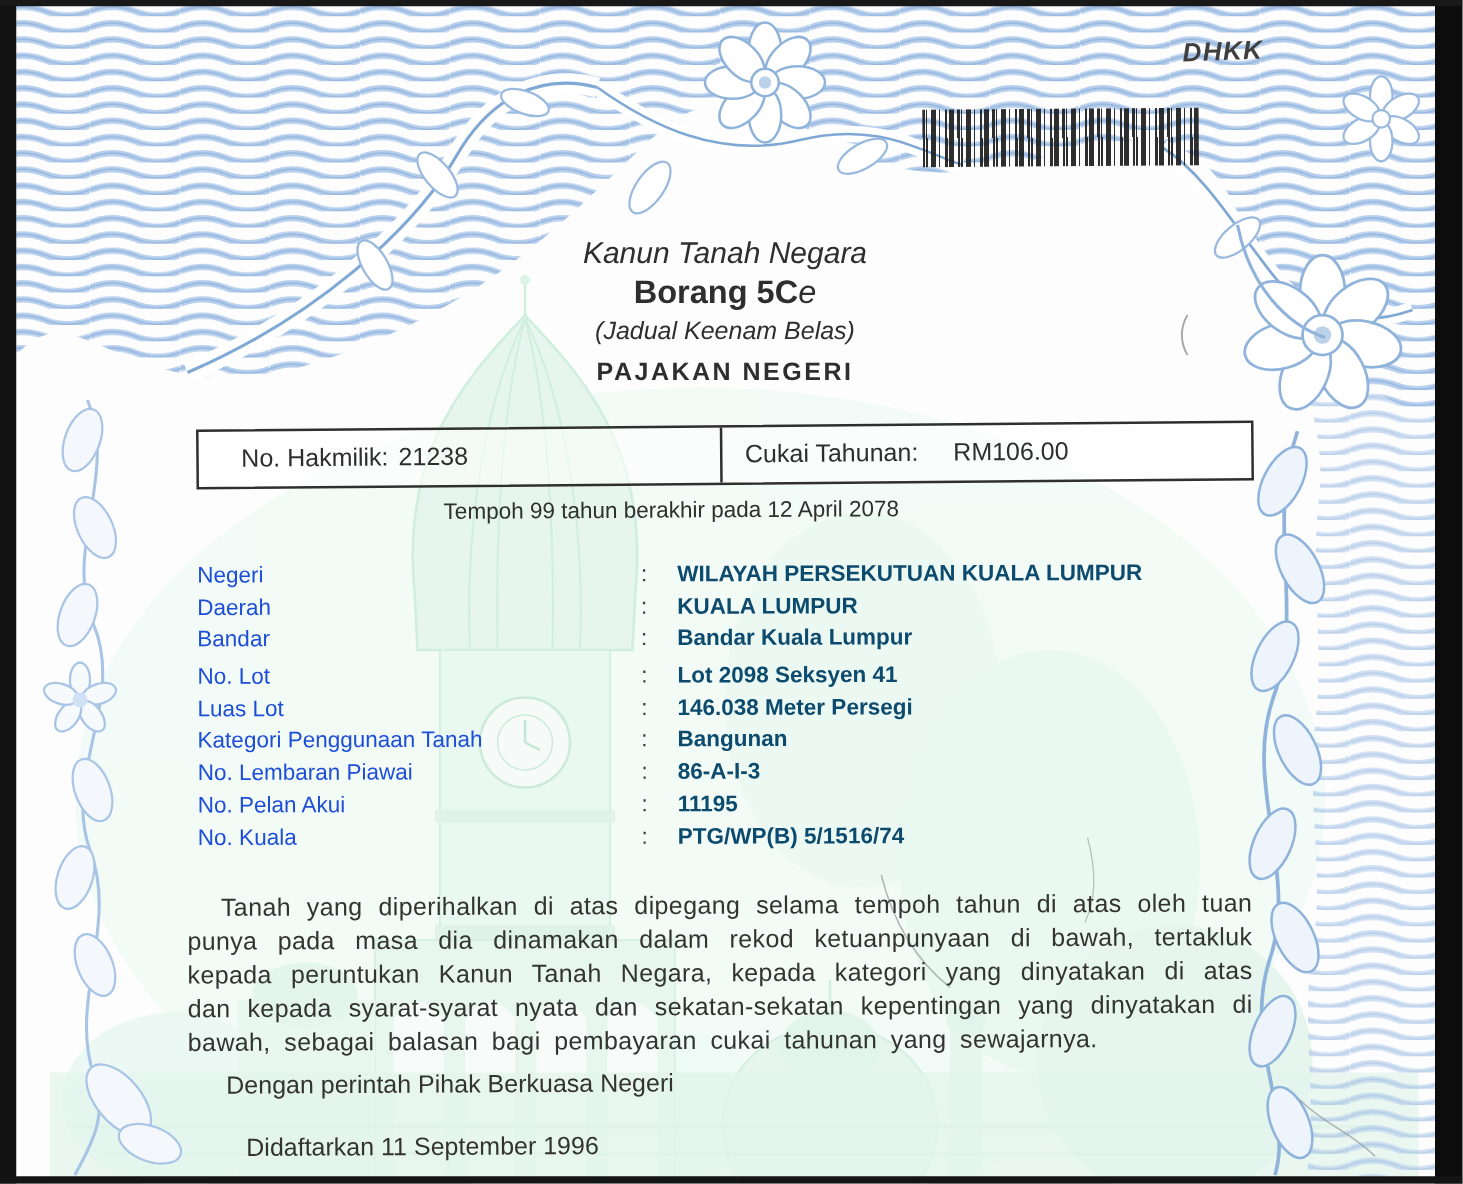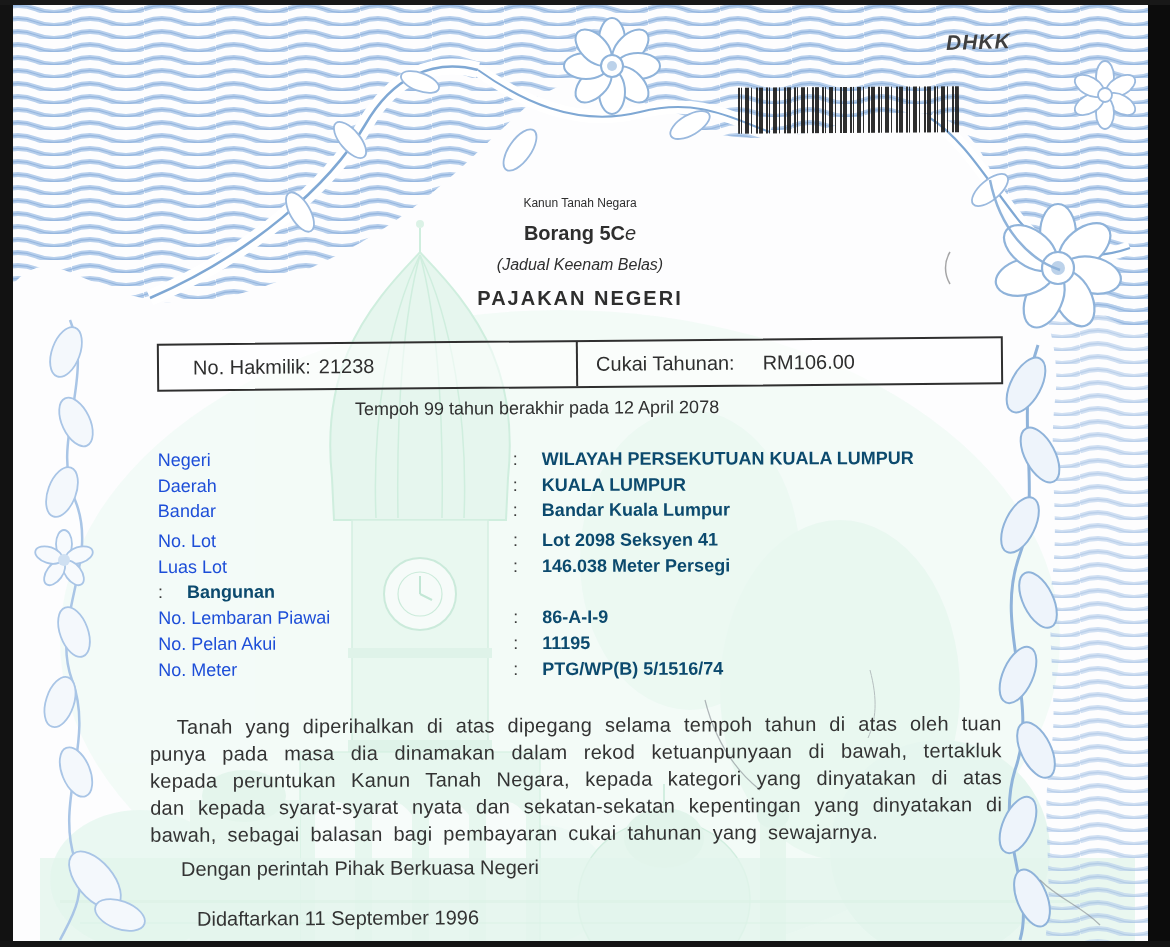--- a/index.html
+++ b/index.html
@@ -29,24 +29,24 @@
   }
   .stamp{
     position:absolute;left:946px;top:30px;
     font-size:21px;font-style:italic;font-weight:bold;color:#3f3f3f;
     letter-spacing:1px;transform:rotate(-2deg);
   }
   .header{
     position:absolute;left:157px;top:192px;width:846px;text-align:center;
     color:#2e2e2e;
   }
-  .law{font-size:12px;line-height:22px;margin-bottom:8px;}
-  .form{font-size:20px;font-weight:bold;line-height:23px;margin-bottom:9px;}
+  .law{font-size:24px;font-style:italic;line-height:22px;margin-bottom:8px;}
+  .form{font-size:26px;font-weight:bold;line-height:23px;margin-bottom:9px;}
   .form .suffix{font-style:italic;font-weight:normal;}
-  .schedule{font-size:16px;font-style:italic;line-height:22px;margin-bottom:10px;}
+  .schedule{font-size:20px;font-style:italic;line-height:22px;margin-bottom:10px;}
   .doctitle{font-size:20px;font-weight:bold;letter-spacing:2px;line-height:25px;}
   .titlebox{
     position:absolute;left:157px;top:340px;width:842px;height:44px;
     border:2px solid #2f2f2f;display:flex;transform:rotate(-0.5deg);
     background:rgba(255,255,255,.55);
   }
   .cell{display:flex;align-items:center;font-size:20px;color:#2e2e2e;}
   .cell-left{width:419px;border-right:2px solid #2f2f2f;padding-left:34px;box-sizing:border-box;}
   .cell-right{flex:1;padding-left:18px;}
   .cell-left .val{margin-left:8px;text-align:right;}
@@ -273,35 +273,36 @@
       <span class="flabel">No. Lot</span>
         <span class="fcolon">:</span>
         <span class="fvalue">Lot 2098 Seksyen 41</span>
     </div>
     <div class="frow">
       <span class="flabel">Luas Lot</span>
         <span class="fcolon">:</span>
         <span class="fvalue">146.038 Meter Persegi</span>
     </div>
     <div class="frow">
+      <span class="flabel">Kategori Penggunaan Tanah</span>
         <span class="fcolon">:</span>
         <span class="fvalue">Bangunan</span>
     </div>
     <div class="frow">
       <span class="flabel">No. Lembaran Piawai</span>
         <span class="fcolon">:</span>
-        <span class="fvalue">86-A-I-9</span>
+        <span class="fvalue">86-A-I-3</span>
     </div>
     <div class="frow">
       <span class="flabel">No. Pelan Akui</span>
         <span class="fcolon">:</span>
         <span class="fvalue">11195</span>
     </div>
     <div class="frow">
-      <span class="flabel">No. Meter</span>
+      <span class="flabel">No. Kuala</span>
         <span class="fcolon">:</span>
         <span class="fvalue">PTG/WP(B) 5/1516/74</span>
     </div>
   </div>
 
   <div class="body-para">Tanah yang diperihalkan di atas dipegang selama tempoh tahun di atas oleh tuan punya pada masa dia dinamakan dalam rekod ketuanpunyaan di bawah, tertakluk kepada peruntukan Kanun Tanah Negara, kepada kategori yang dinyatakan di atas dan kepada syarat-syarat nyata dan sekatan-sekatan kepentingan yang dinyatakan di bawah, sebagai balasan bagi pembayaran cukai tahunan yang sewajarnya.</div>
 
   <div class="authority">Dengan perintah Pihak Berkuasa Negeri</div>
   <div class="registered">Didaftarkan 11 September 1996</div>
 

